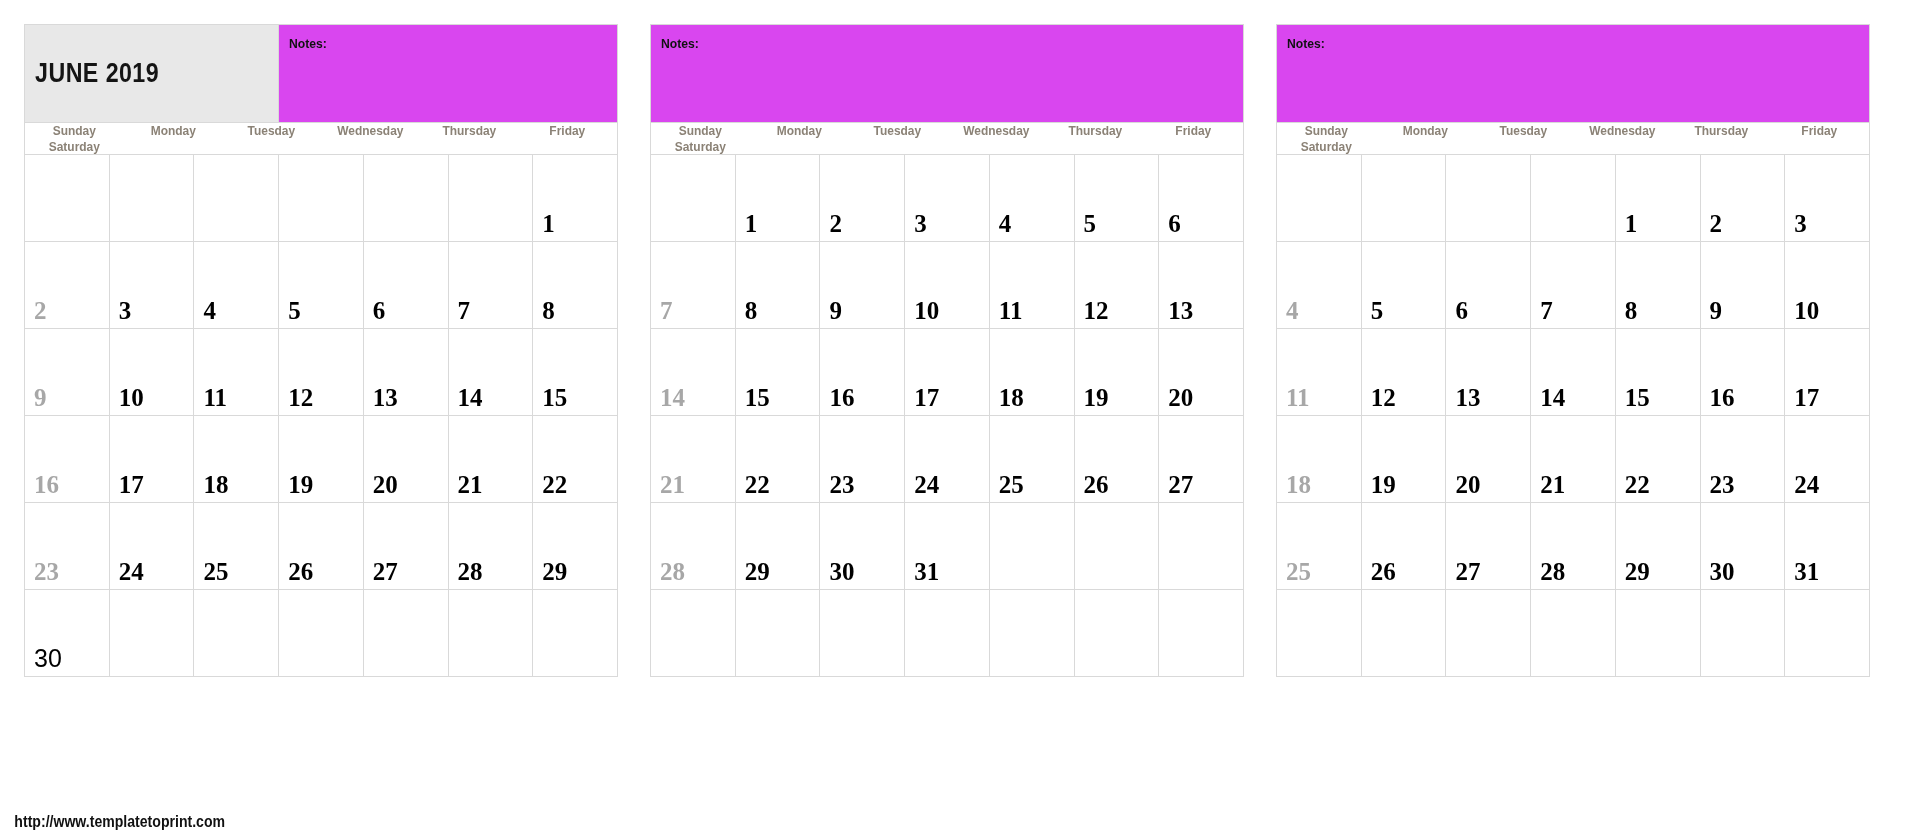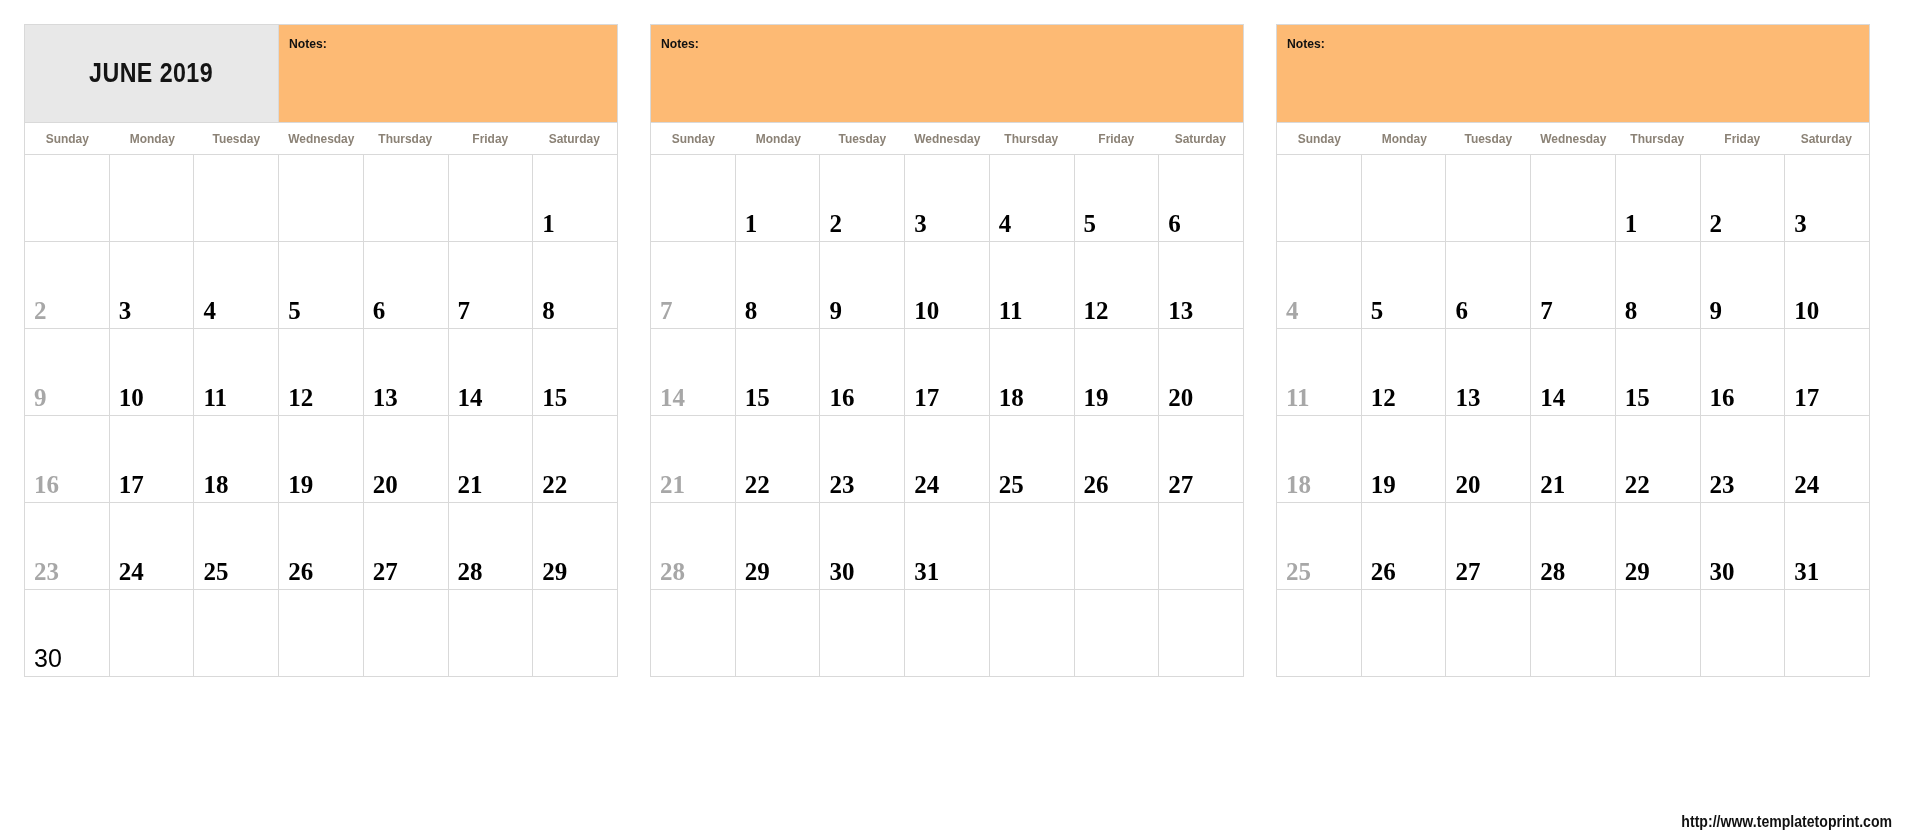--- a/index.html
+++ b/index.html
@@ -41,55 +41,54 @@
     height: 98px;
     border: 1px solid #d9d9d9;
     border-bottom: none;
   }
 
   .title-box {
     flex: 0 0 254px;
     background: #e8e8e8;
     display: flex;
     align-items: center;
-    justify-content: center;
     border-right: 1px solid #d9d9d9;
   }
 
   .month-title {
     font-family: "Liberation Sans Narrow", "Liberation Sans", sans-serif;
     font-weight: bold;
     font-size: 27px;
     letter-spacing: 0.5px;
     color: #141414;
     transform: scaleX(0.86);
     white-space: nowrap;
   }
 
   .notes-box {
     flex: 1 1 auto;
-    background: #fdba74;
+    background: #d946ef;
     padding: 9px 0 0 10px;
     text-decoration: underline;
   }
 
   .notes-label {
     font-family: "Liberation Sans Narrow", "Liberation Sans", sans-serif;
     font-weight: bold;
     font-size: 13.5px;
     color: #111111;
     transform: scaleX(0.9);
     transform-origin: left center;
     display: inline-block;
   }
 
   
   .weekday-row {
     display: grid;
-    grid-template-columns: repeat(7, 1fr);
+    grid-template-columns: repeat(6, 1fr);
     height: 32px;
     border-left: 1px solid #d9d9d9;
     border-right: 1px solid #d9d9d9;
     border-top: 1px solid #d9d9d9;
     background: #ffffff;
   }
 
   .weekday {
     display: flex;
     align-items: center;
@@ -140,21 +139,21 @@
     font-size: 25px;
     color: #000000;
   }
 
   
   .footer {
     position: absolute;
     left: 0;
     right: 0;
     bottom: 8px;
-    text-align: right;
+    text-align: left;
     margin-top: 13px;
   }
 
   .footer-url {
     font-family: "Liberation Sans Narrow", "Liberation Sans", sans-serif;
     font-weight: bold;
     font-size: 16px;
     color: #111111;
     transform: scaleX(0.88);
     display: inline-block;

